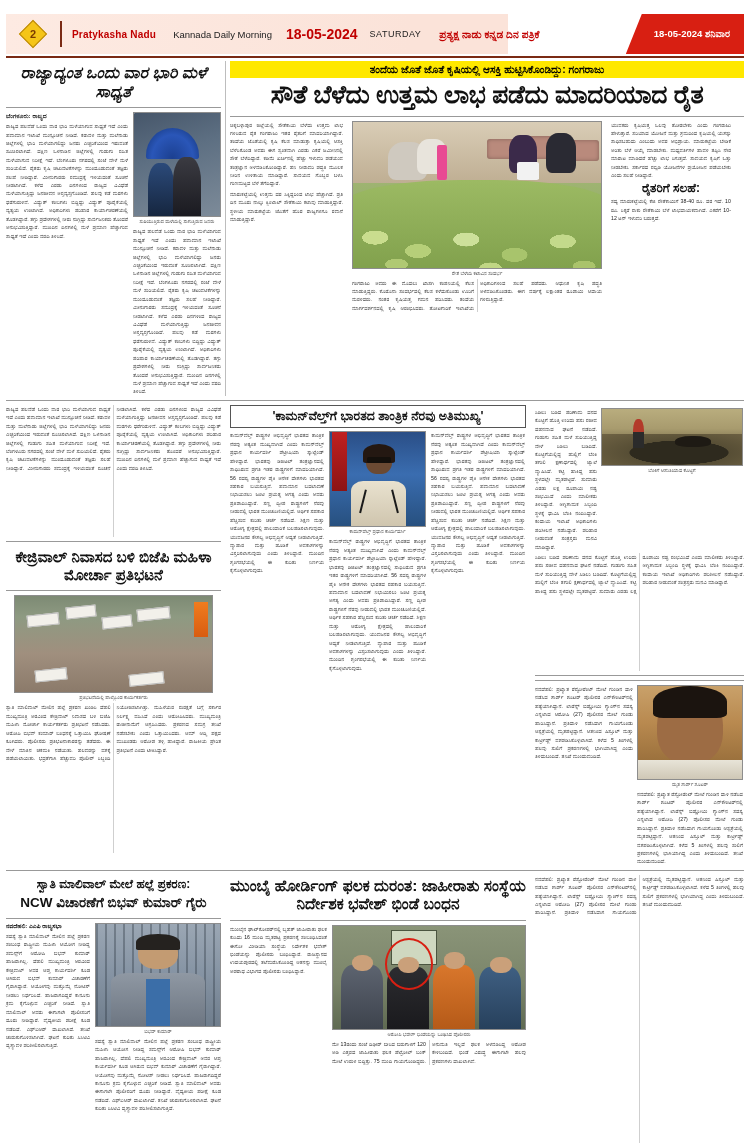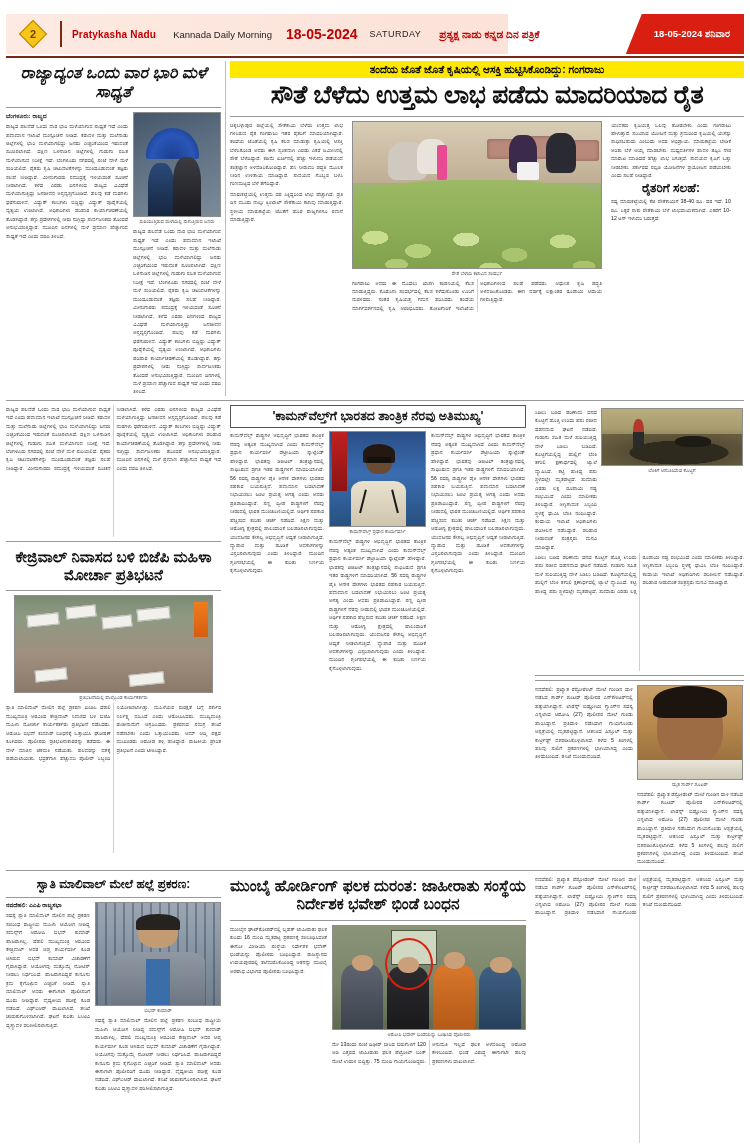--- a/index.html
+++ b/index.html
@@ -379,20 +379,21 @@
       </div>
     </div>
   </div>
 
   <div class="hr"></div>
 
   <div class="row" style="align-items:flex-start;">
 
     <div style="width:215px;">
       <div class="hl-sm" style="font-size:12px;">ಸ್ವಾತಿ ಮಾಲಿವಾಲ್ ಮೇಲೆ ಹಲ್ಲೆ ಪ್ರಕರಣ:</div>
+      <div class="hl-sm" style="font-size:13.5px;">NCW ವಿಚಾರಣೆಗೆ ಬಿಭವ್ ಕುಮಾರ್ ಗೈರು</div>
       <div class="hr"></div>
       <div style="display:flex; gap:5px;">
         <div style="width:84px;">
           <div class="byline">ನವದೆಹಲಿ: ಎಎಪಿ ರಾಜ್ಯಸಭಾ</div>
           <div class="txt">ಸದಸ್ಯೆ ಸ್ವಾತಿ ಮಾಲಿವಾಲ್ ಮೇಲಿನ ಹಲ್ಲೆ ಪ್ರಕರಣ ಸಂಬಂಧ ರಾಷ್ಟ್ರೀಯ ಮಹಿಳಾ ಆಯೋಗ ನೀಡಿದ್ದ ಸಮನ್ಸ್‌ಗೆ ಆರೋಪಿ ಬಿಭವ್ ಕುಮಾರ್ ಹಾಜರಾಗಿಲ್ಲ. ದೆಹಲಿ ಮುಖ್ಯಮಂತ್ರಿ ಅರವಿಂದ ಕೇಜ್ರಿವಾಲ್ ಅವರ ಆಪ್ತ ಕಾರ್ಯದರ್ಶಿ ಕೂಡ ಆಗಿರುವ ಬಿಭವ್ ಕುಮಾರ್ ವಿಚಾರಣೆಗೆ ಗೈರಾಗಿದ್ದಾರೆ. ಆಯೋಗವು ಮತ್ತೊಮ್ಮೆ ನೋಟಿಸ್ ನೀಡಲು ನಿರ್ಧರಿಸಿದೆ. ಹಾಜರಾಗದಿದ್ದರೆ ಕಾನೂನು ಕ್ರಮ ಕೈಗೊಳ್ಳುವ ಎಚ್ಚರಿಕೆ ನೀಡಿದೆ. ಸ್ವಾತಿ ಮಾಲಿವಾಲ್ ಅವರು ಈಗಾಗಲೇ ಪೊಲೀಸರಿಗೆ ದೂರು ನೀಡಿದ್ದಾರೆ. ವೈದ್ಯಕೀಯ ಪರೀಕ್ಷೆ ಕೂಡ ನಡೆದಿದೆ. ಎಫ್ಐಆರ್ ದಾಖಲಾಗಿದೆ. ತನಿಖೆ ಚುರುಕುಗೊಳಿಸಲಾಗಿದೆ. ಘಟನೆ ಕುರಿತು ಸಿಸಿಟಿವಿ ದೃಶ್ಯಾವಳಿ ಪರಿಶೀಲಿಸಲಾಗುತ್ತಿದೆ.</div>
         </div>
         <div style="width:126px;">
           <div class="photo ph-portrait" style="height:104px;">
             <div class="bg-rail"></div>
             <div class="suit"></div>

